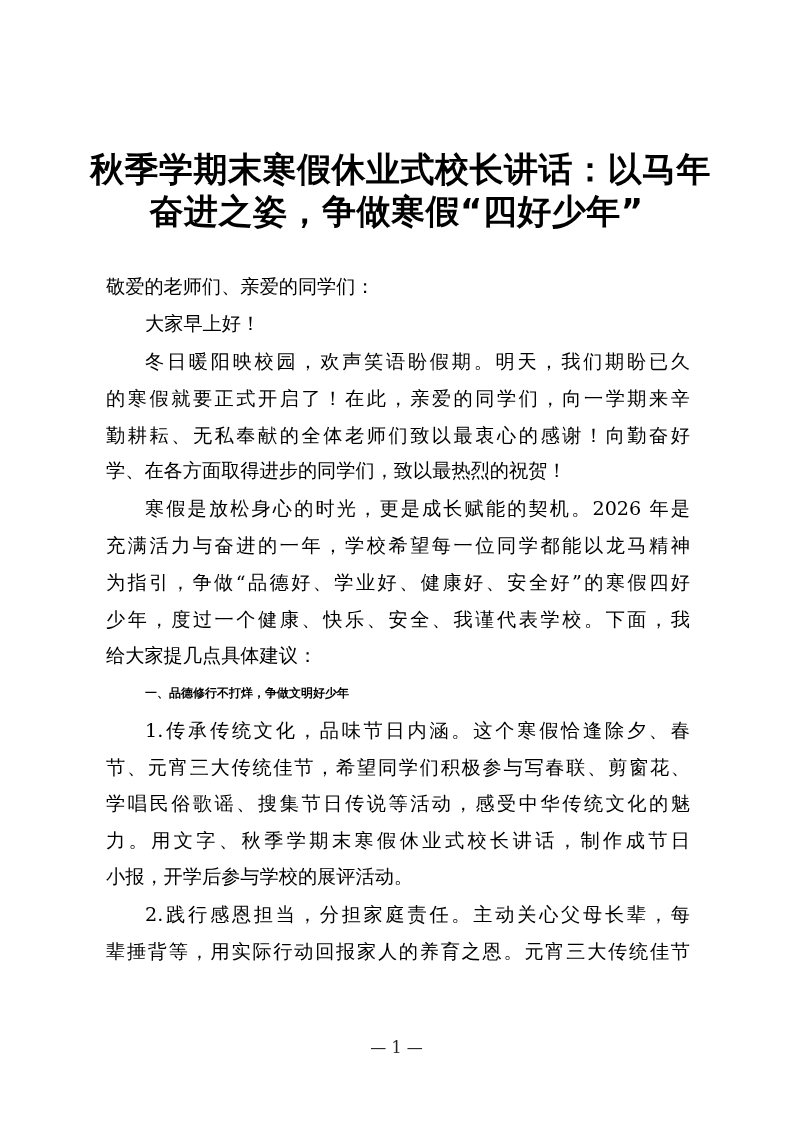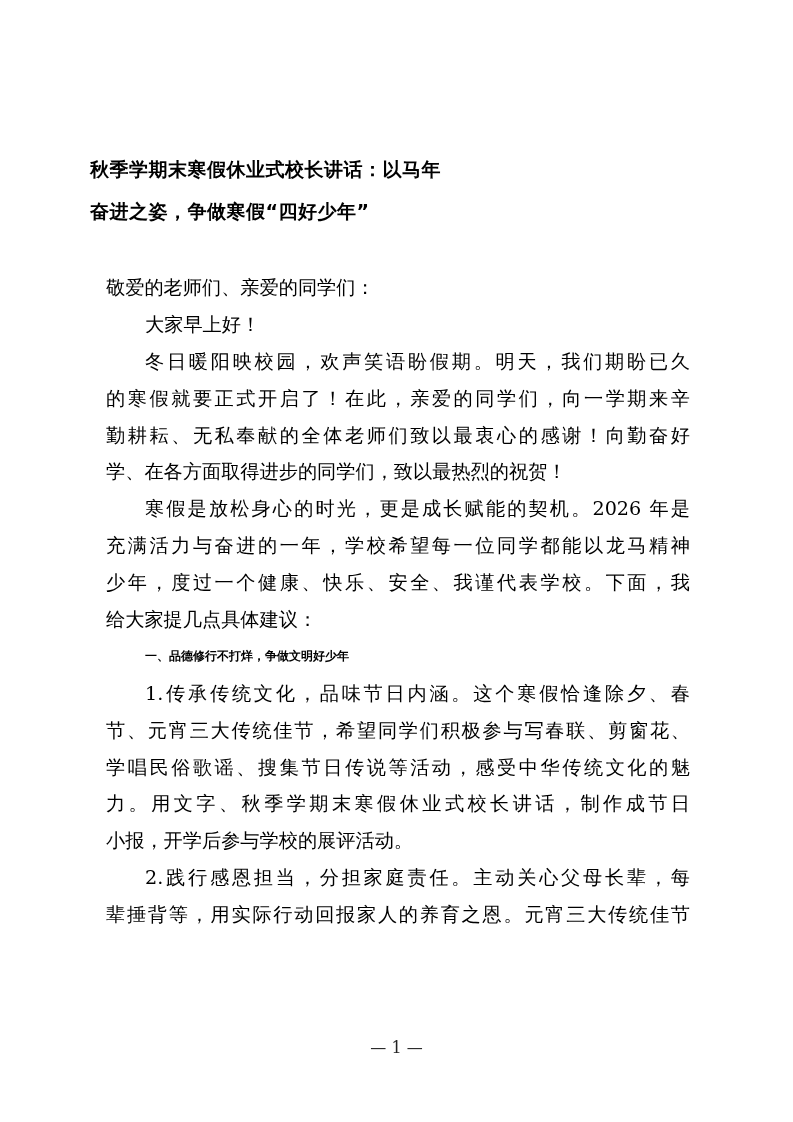--- a/index.html
+++ b/index.html
@@ -20,43 +20,44 @@
       left: 0; top: 0;
       width: 793px;
       height: 1122px;
       background: #ffffff;
     }
     .title {
       position: absolute;
       left: 90px;
       top: 148px;
       width: 613px;
+      text-align: center;
       font-family: "DejaVu Sans", "Liberation Sans", sans-serif;
       font-weight: bold;
-      font-size: 19px;
+      font-size: 34px;
       line-height: 42px;
       letter-spacing: 0.5px;
     }
     .title .t-line { display: block; white-space: nowrap; }
     .body {
       position: absolute;
       left: 106px;
       top: 270px;
       width: 584px;
       font-size: 19.2px;
       line-height: 36.9px;
     }
     .line {
       display: block;
       white-space: nowrap;
       height: 36.9px;
       text-align: justify;
       text-align-last: justify;
     }
-    .line.last { text-align-last: left; }
+    .line.last { text-align-last: left; font-family: Liberation Mono, monospace; }
     .line.indent { padding-left: 39px; }
     .line.heading {
       font-family: Liberation Mono, monospace;
       font-weight: bold;
       font-size: 12px;
     }
     .page-number {
       position: absolute;
       left: 0;
       width: 793px;
@@ -78,20 +79,21 @@
 
   <div class="body">
     <span class="line last">敬爱的老师们、亲爱的同学们：</span>
     <span class="line last indent">大家早上好！</span>
     <span class="line indent">冬日暖阳映校园，欢声笑语盼假期。明天，我们期盼已久</span>
     <span class="line">的寒假就要正式开启了！在此，亲爱的同学们，向一学期来辛</span>
     <span class="line">勤耕耘、无私奉献的全体老师们致以最衷心的感谢！向勤奋好</span>
     <span class="line last">学、在各方面取得进步的同学们，致以最热烈的祝贺！</span>
     <span class="line indent">寒假是放松身心的时光，更是成长赋能的契机。2026 年是</span>
     <span class="line">充满活力与奋进的一年，学校希望每一位同学都能以龙马精神</span>
+    <span class="line">为指引，争做“品德好、学业好、健康好、安全好”的寒假四好</span>
     <span class="line">少年，度过一个健康、快乐、安全、我谨代表学校。下面，我</span>
     <span class="line last">给大家提几点具体建议：</span>
     <span class="line last indent heading">一、品德修行不打烊，争做文明好少年</span>
     <span class="line indent">1.传承传统文化，品味节日内涵。这个寒假恰逢除夕、春</span>
     <span class="line">节、元宵三大传统佳节，希望同学们积极参与写春联、剪窗花、</span>
     <span class="line">学唱民俗歌谣、搜集节日传说等活动，感受中华传统文化的魅</span>
     <span class="line">力。用文字、秋季学期末寒假休业式校长讲话，制作成节日</span>
     <span class="line last">小报，开学后参与学校的展评活动。</span>
     <span class="line indent">2.践行感恩担当，分担家庭责任。主动关心父母长辈，每</span>
     <span class="line">辈捶背等，用实际行动回报家人的养育之恩。元宵三大传统佳节</span>

